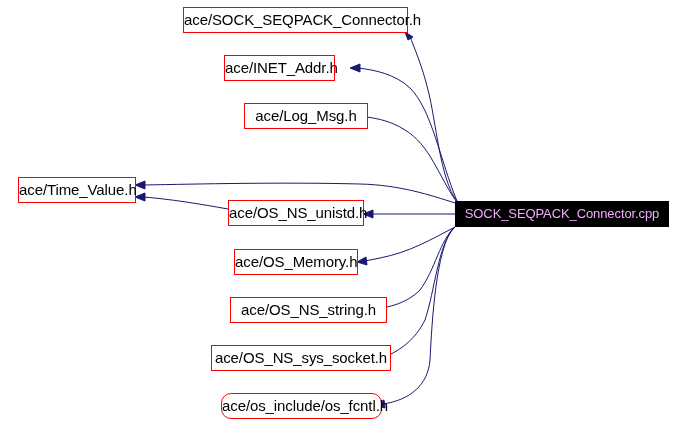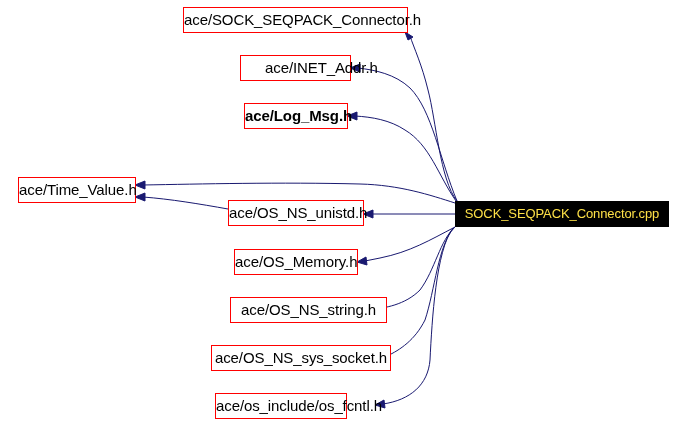--- a/index.html
+++ b/index.html
@@ -4,21 +4,21 @@
 <style>
   html, body { margin: 0; padding: 0; background: #ffffff; }
   body { width: 686px; height: 424px; position: relative; overflow: hidden; font-family: "Liberation Sans", sans-serif; }
   #graph { position: absolute; left: 0; top: 0; width: 686px; height: 424px; }
   .node {
     position: absolute; box-sizing: border-box; height: 26px;
     border: 1px solid #ff0000; background: #ffffff; color: #000000;
     font-size: 15px; line-height: 24px; text-align: center; white-space: nowrap;
     cursor: pointer; letter-spacing: -0.1px;
   }
-  .node.root { background: #000000; border-color: #000000; color: #fde047; font-size: 13px; cursor: default; }
+  .node.root { background: #000000; border-color: #000000; color: #f0abfc; font-size: 13px; cursor: default; }
   svg path.edge { fill: none; stroke: #191970; stroke-width: 1; }
   svg polygon.arrow { fill: #191970; stroke: #191970; }
 </style>
 </head>
 <body>
 
 <svg id="graph" width="686" height="424" viewBox="0 0 686 424">
 
   <g>
     <path class="edge" d="M457,201 C440,180 436,120 428,90 C422,65 414,48 410,36"></path>
@@ -65,22 +65,22 @@
     <polygon class="arrow" points="380,359 387,351 390,358"></polygon>
   </g>
 
   <g>
     <path class="edge" d="M453,228 C436,250 432,320 430,360 C428,385 410,400 383,404"></path>
     <polygon class="arrow" points="375,405 384,400 385,408"></polygon>
   </g>
 </svg>
 
 <div class="node" style="left:183px; top:7px; width:225px;">ace/SOCK_SEQPACK_Connector.h</div>
-<div class="node" style="left:240px; top:55px; width:111px;padding-left:24px;">ace/INET_Addr.h</div>
-<div class="node" style="left:244px; top:103px; width:104px;font-weight:bold;">ace/Log_Msg.h</div>
+<div class="node" style="left:224px; top:55px; width:111px;">ace/INET_Addr.h</div>
+<div class="node" style="left:244px; top:103px; width:124px;">ace/Log_Msg.h</div>
 <div class="node" style="left:18px; top:177px; width:118px;">ace/Time_Value.h</div>
 <div class="node" style="left:228px; top:200px; width:136px;">ace/OS_NS_unistd.h</div>
 <div class="node" style="left:234px; top:249px; width:124px;text-align:right;">ace/OS_Memory.h</div>
 <div class="node" style="left:230px; top:297px; width:157px;">ace/OS_NS_string.h</div>
 <div class="node" style="left:211px; top:345px; width:180px;">ace/OS_NS_sys_socket.h</div>
-<div class="node" style="left:215px; top:393px; width:132px;">ace/os_include/os_fcntl.h</div>
+<div class="node" style="left:221px; top:393px; width:161px;border-radius:10px;">ace/os_include/os_fcntl.h</div>
 
 <div class="node root" style="left:455px; top:201px; width:214px;">SOCK_SEQPACK_Connector.cpp</div>
 
 </body></html>

